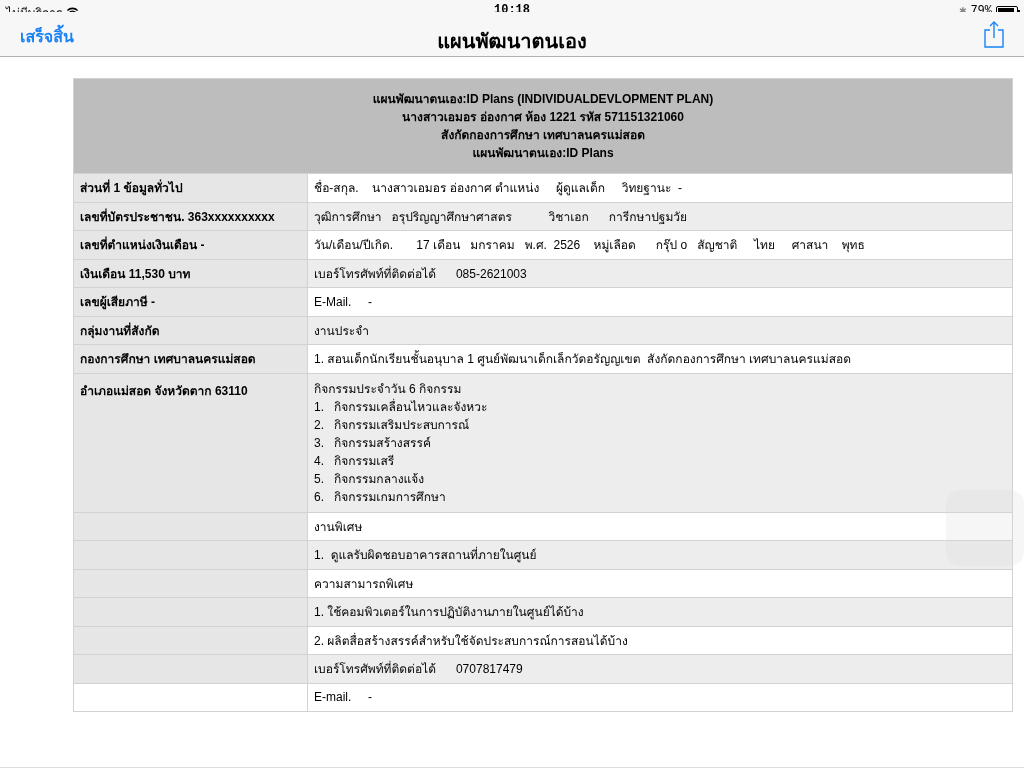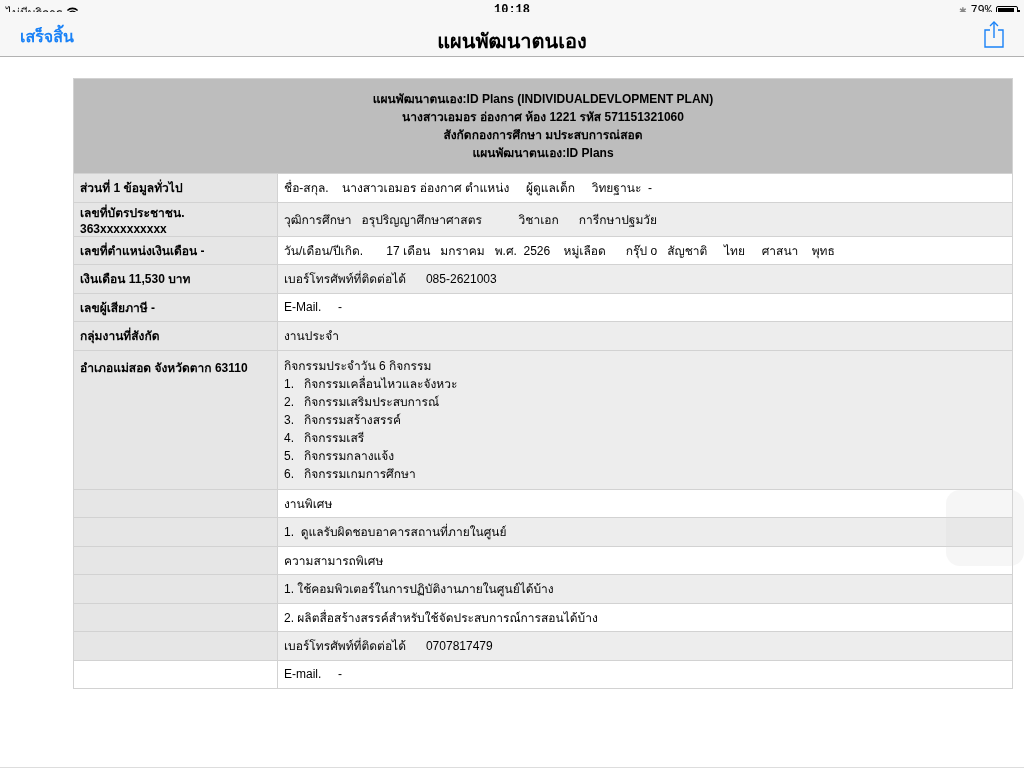--- a/index.html
+++ b/index.html
@@ -35,21 +35,21 @@
   table.plan {
     position: absolute; left: 73px; top: 12px; width: 940px;
     border-collapse: collapse; font-size: 12px;
   }
   table.plan td {
     border: 1px solid #d2d2d2; padding: 0 6px; vertical-align: middle; height: 28.5px;
   }
   .header-cell {
     background: #bdbdbd; text-align: center; font-weight: bold; padding: 11px 0 !important; line-height: 18px; font-size: 12px;
   }
-  td.lbl { width: 204px; background: #e6e6e6; font-weight: bold; }
+  td.lbl { width: 234px; background: #e6e6e6; font-weight: bold; }
   td.lbl.white { background: #fff; }
   td.val.w { background: #ffffff; }
   td.val.g { background: #ededed; }
   .activities { padding-top: 6px !important; padding-bottom: 6px !important; line-height: 18px; vertical-align: top !important; }
   .activities .num { display: inline-block; width: 20px; }
   .lbl.top { vertical-align: top; padding-top: 7px; }
   .bottom-line { position: absolute; left: 0; top: 767px; width: 1024px; height: 1px; background: #ddd; }
   .assist {
     position: absolute; left: 946px; top: 490px; width: 78px; height: 76px; border-radius: 14px;
     background: rgba(220,220,220,0.25);
@@ -91,21 +91,21 @@
   </div>
 </div>
 
 <div class="content">
   <table class="plan">
     <tbody>
         <tr>
       <td colspan="2" class="header-cell">
         <div>แผนพัฒนาตนเอง:ID  Plans  (INDIVIDUALDEVLOPMENT PLAN)</div>
         <div>นางสาวเอมอร อ่องกาศ   ห้อง  1221   รหัส  571151321060</div>
-        <div>สังกัดกองการศึกษา  มประสบการณ่สอด</div>
+        <div>สังกัดกองการศึกษา  เทศบาลนครแม่สอด</div>
         <div>แผนพัฒนาตนเอง:ID  Plans</div>
       </td>
     </tr>
     <tr>
       <td class="lbl">ส่วนที่ 1 ข้อมูลทั่วไป</td>
       <td class="val w" style="white-space:pre">ชื่อ-สกุล.    นางสาวเอมอร อ่องกาศ ตำแหน่ง     ผู้ดูแลเด็ก     วิทยฐานะ  -</td>
     </tr>
     <tr>
       <td class="lbl">เลขที่บัตรประชาชน.  363xxxxxxxxxx</td>
       <td class="val g" style="white-space:pre">วุฒิการศึกษา   อรุปริญญาศึกษาศาสตร           วิชาเอก      การีกษาปฐมวัย</td>
@@ -118,20 +118,24 @@
       <td class="lbl">เงินเดือน  11,530 บาท</td>
       <td class="val g" style="white-space:pre">เบอร์โทรศัพท์ที่ติดต่อได้      085-2621003</td>
     </tr>
     <tr>
       <td class="lbl">เลขผู้เสียภาษี    -</td>
       <td class="val w" style="white-space:pre">E-Mail.     -</td>
     </tr>
     <tr>
       <td class="lbl">กลุ่มงานที่สังกัด</td>
       <td class="val g" style="white-space:pre">งานประจำ</td>
+    </tr>
+    <tr>
+      <td class="lbl">กองการศึกษา   เทศบาลนครแม่สอด</td>
+      <td class="val w" style="white-space:pre">1. สอนเด็กนักเรียนชั้นอนุบาล 1 ศูนย์พัฒนาเด็กเล็กวัดอรัญญเขต  สังกัดกองการศึกษา เทศบาลนครแม่สอด</td>
     </tr>
     <tr>
       <td class="lbl top">อำเภอแม่สอด   จังหวัดตาก  63110</td>
       <td class="val g activities">
         <div>กิจกรรมประจำวัน 6 กิจกรรม</div>
         <div><span class="num">1.</span><span>กิจกรรมเคลื่อนไหวและจังหวะ</span></div>
         <div><span class="num">2.</span><span>กิจกรรมเสริมประสบการณ์</span></div>
         <div><span class="num">3.</span><span>กิจกรรมสร้างสรรค์</span></div>
         <div><span class="num">4.</span><span>กิจกรรมเสรี</span></div>
         <div><span class="num">5.</span><span>กิจกรรมกลางแจ้ง</span></div>

